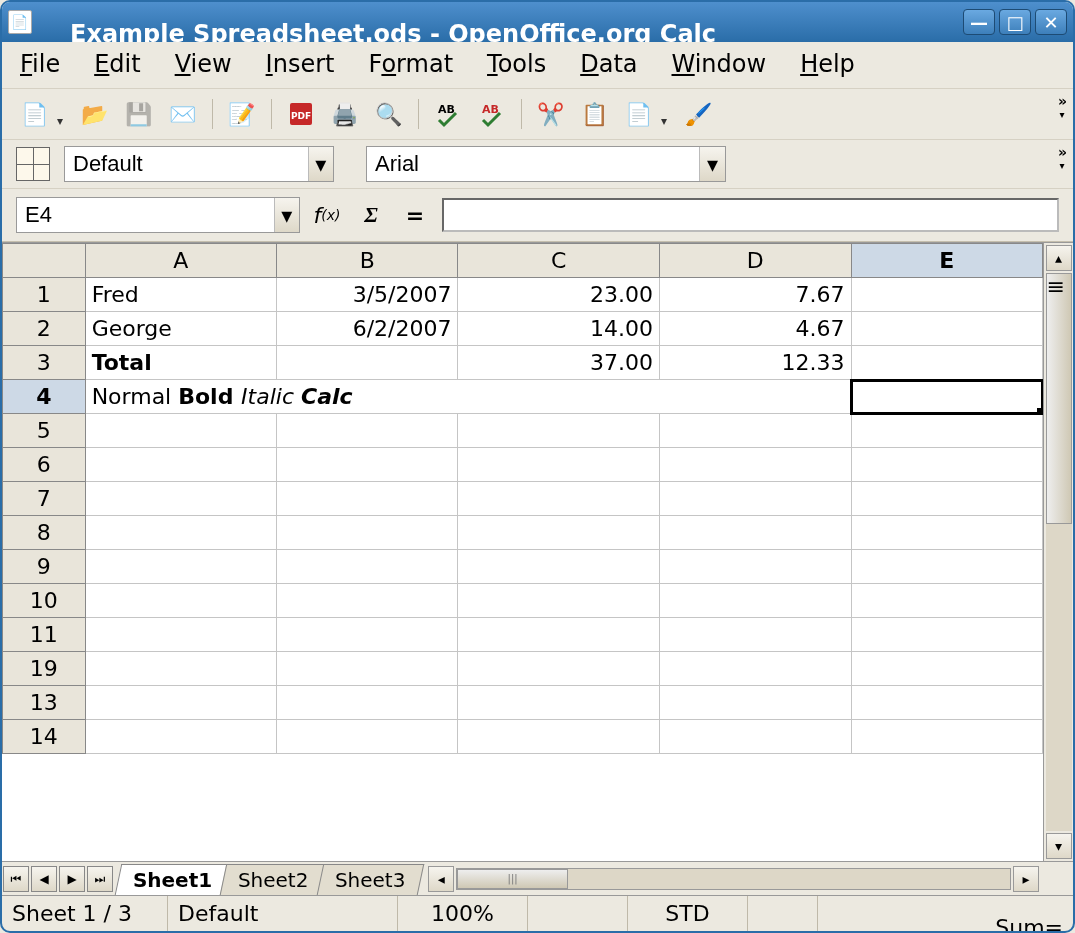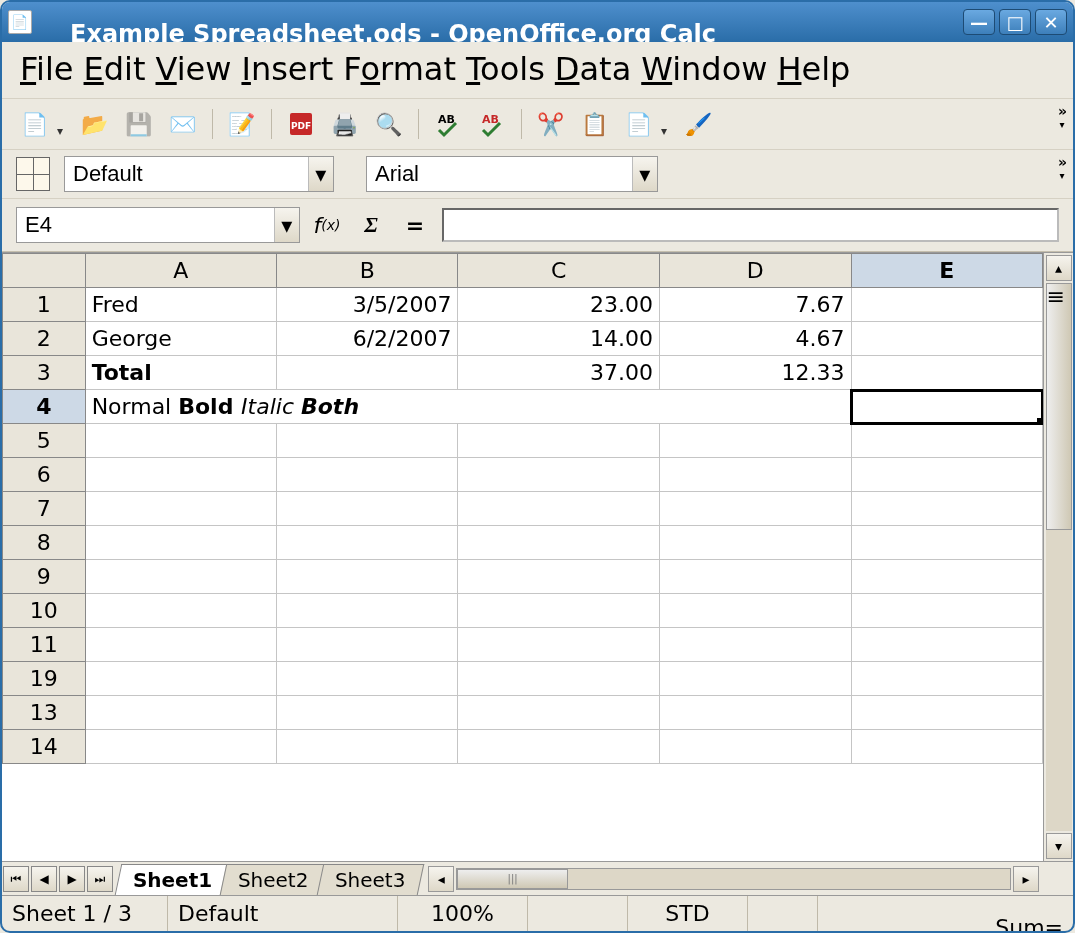--- a/index.html
+++ b/index.html
@@ -47,23 +47,23 @@
     width: 32px; height: 26px;
     background: linear-gradient(#6aa9e1, #3d7fba);
     border: 1px solid #1d4b74;
     border-radius: 4px;
     color:#fff; display:flex; align-items:center; justify-content:center;
     font-size: 18px; font-weight:bold;
   }
   
   .menubar {
     display:flex;
-    gap: 10px;
+    gap: 34px;
     padding: 8px 18px 10px 18px;
-    font-size: 32px;
+    font-size: 24px;
     background:#ece9e0;
     border-bottom: 1px solid #d6d1c4;
   }
   .menubar .menuitem { cursor: default; }
   .menubar .ul { text-decoration: underline; }
   
   .toolbar {
     display:flex;
     align-items:center;
     gap: 6px;
@@ -321,21 +321,21 @@
         <div></div>
         <div></div>
         <div></div>
         <div></div>
       </div>
     <div class="combo" style="width:270px">
       <input value="Default" style="">
       <div class="caret">▾</div>
     </div>
     <div style="width:20px"></div>
-    <div class="combo" style="width:292px">
+    <div class="combo" style="width:360px">
       <input value="Arial" style="">
       <div class="caret">▾</div>
     </div>
     <div class="expand">
       <span class="chev">»</span>
         <span class="dots">▾</span>
     </div>
   </div>
 
   <div class="formulabar">
@@ -390,21 +390,21 @@
             <tr>
               <th>3</th>
               <td style="font-weight: bold;">Total</td>
               <td class="num"></td>
               <td class="num">37.00</td>
               <td class="num">12.33</td>
               <td></td>
             </tr>
             <tr>
               <th class="selrow">4</th>
-              <td colspan="4"><span>Normal </span><b>Bold </b><i>Italic </i><b><i>Both</i></b></td>
+              <td colspan="4"><span>Normal </span><b>Bold </b><i>Italic </i><b><i>Calc</i></b></td>
               <td class="activecell"></td>
             </tr>
             <tr>
               <th>5</th>
               <td></td>
               <td></td>
               <td></td>
               <td></td>
               <td></td>
             </tr>

